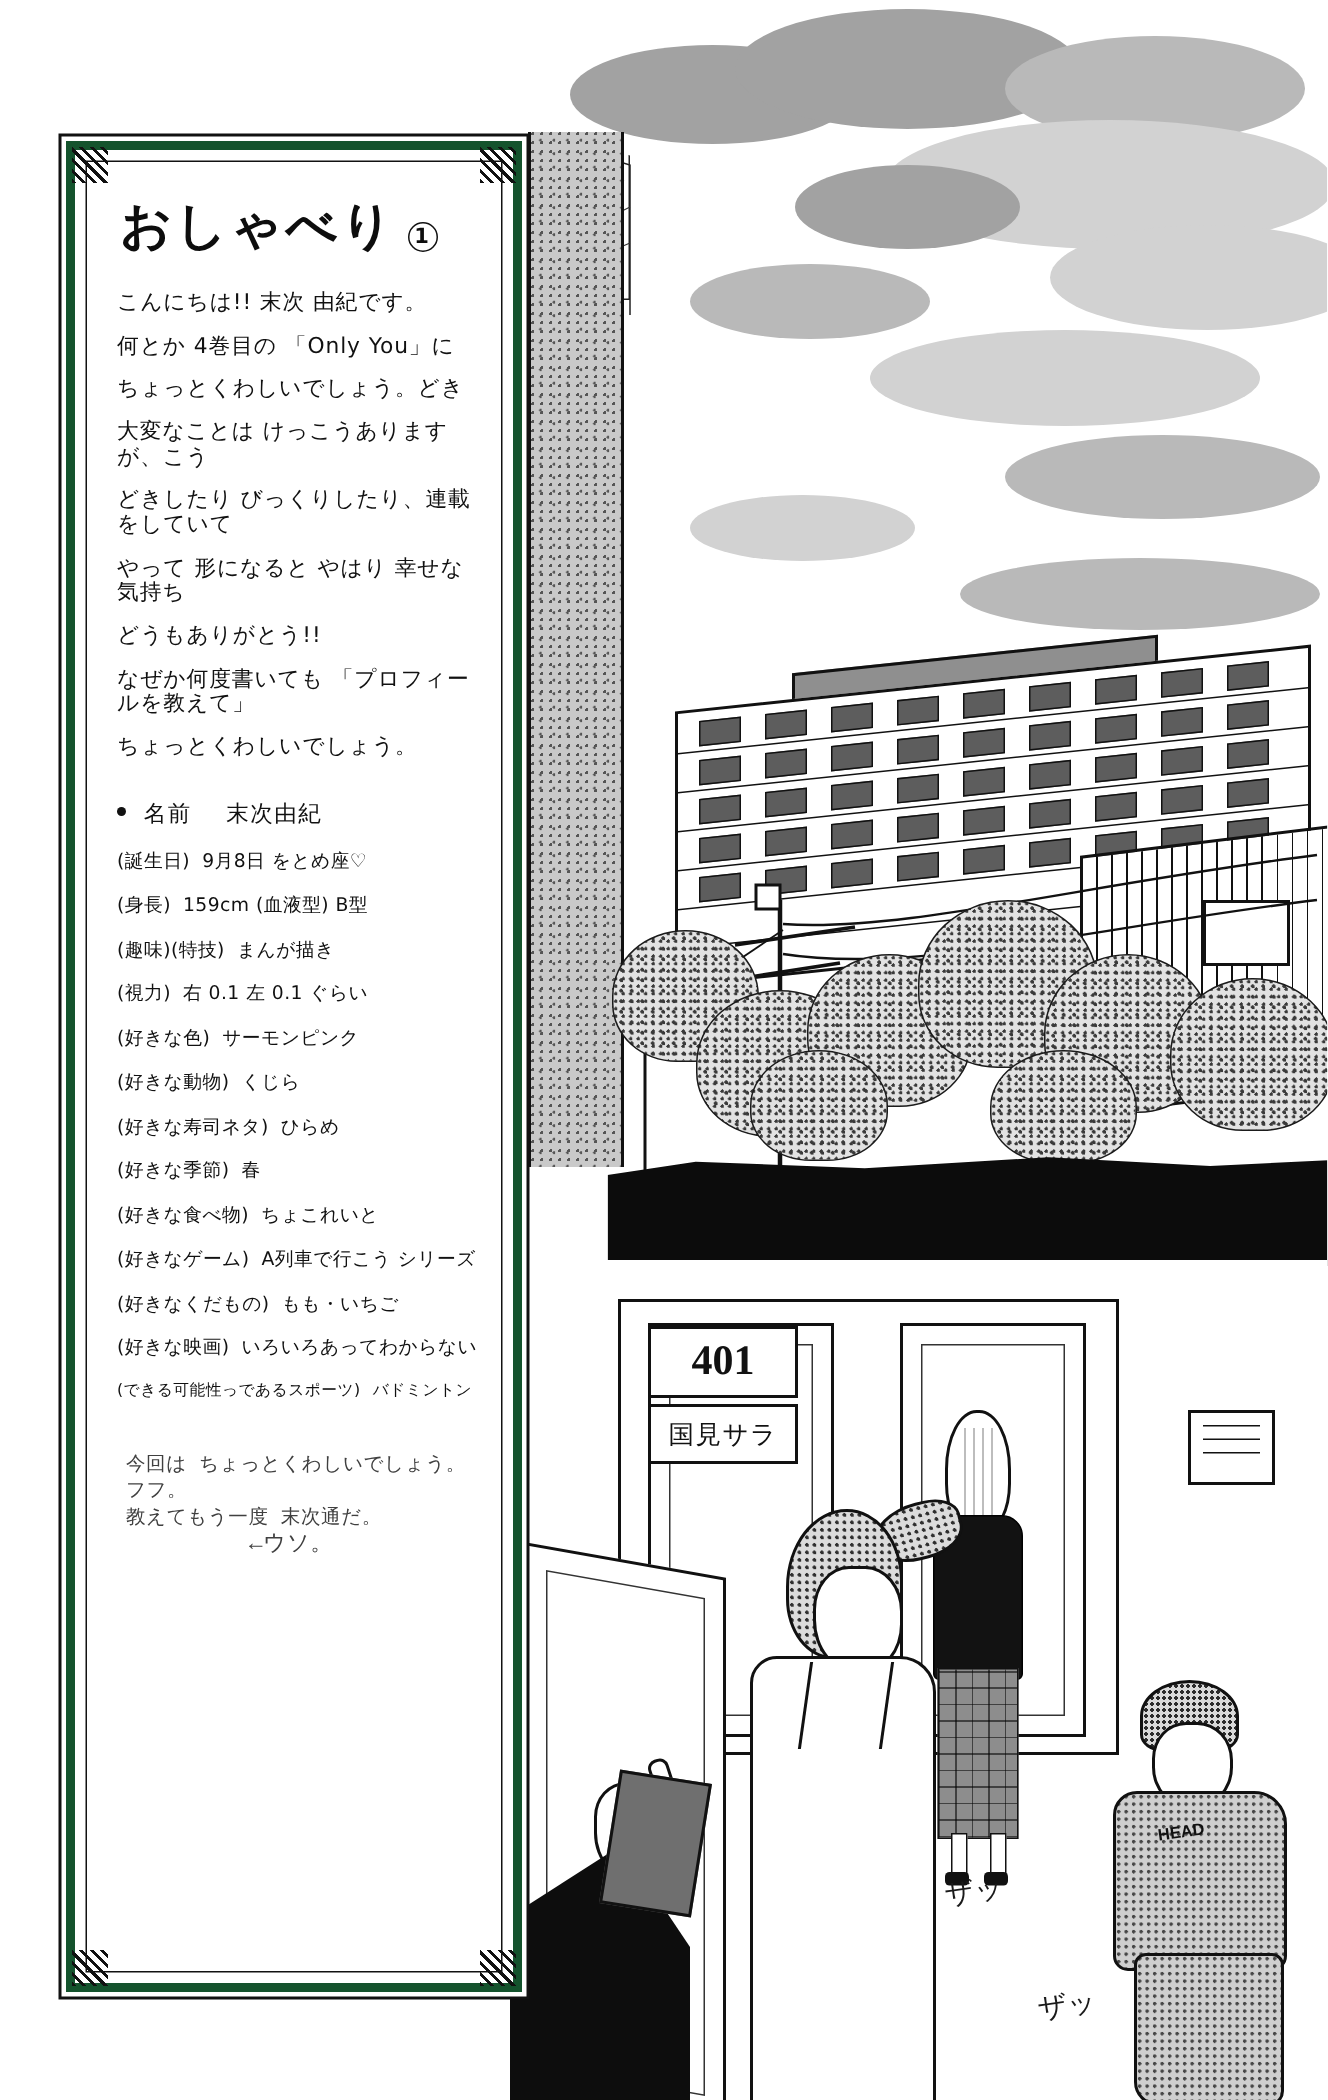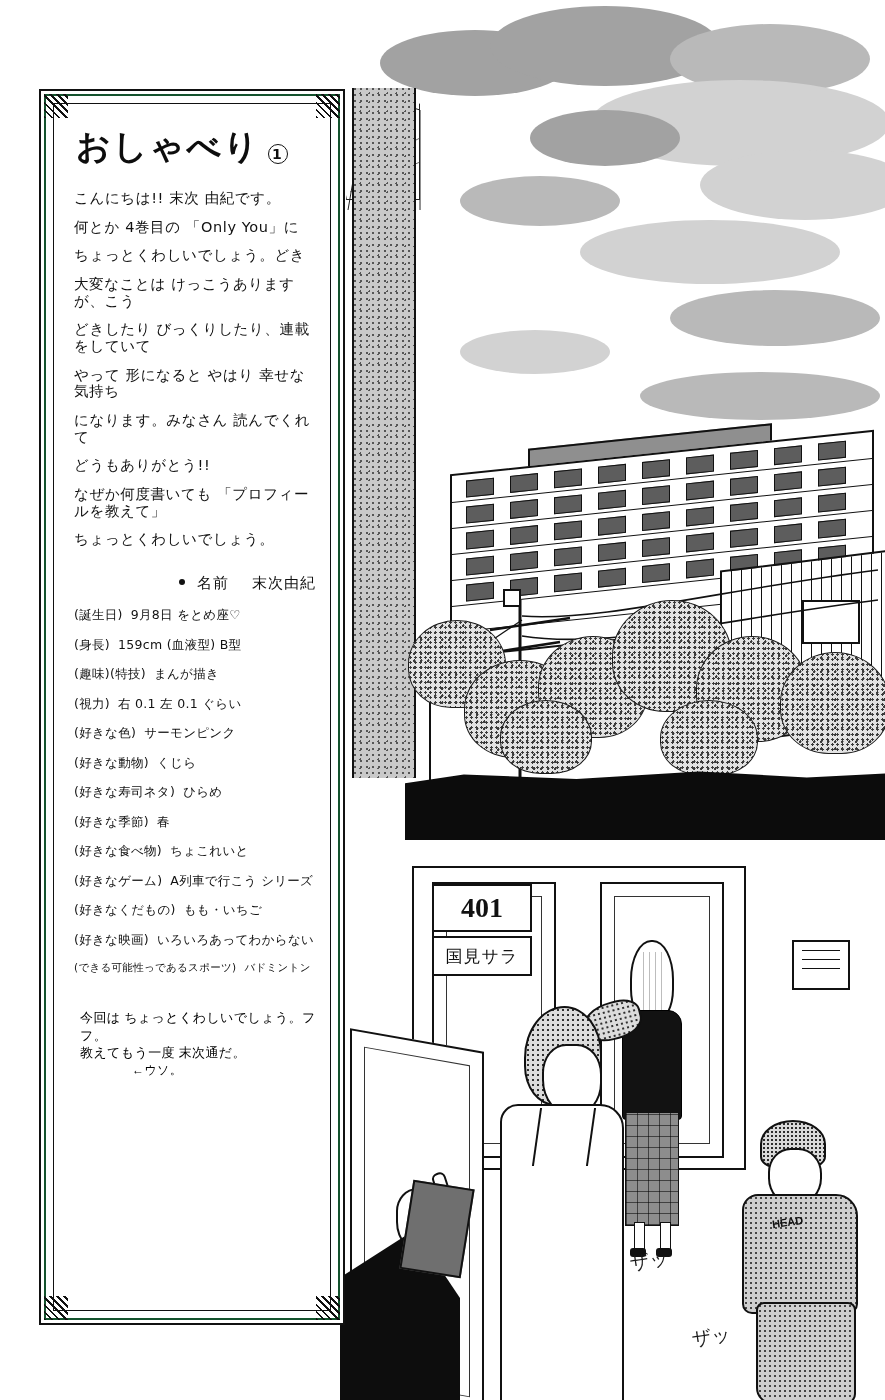--- a/index.html
+++ b/index.html
@@ -352,21 +352,21 @@
     color: #1a1a1a;
     transform: rotate(-8deg);
   }
 
   
   .panel {
     position: absolute;
     left: 44px; top: 94px;
     width: 292px; height: 1222px;
     background: #ffffff;
-    border: 2px solid #14532d;
+    border: 6px solid #14532d;
     box-shadow: 0 0 0 3px #ffffff, 0 0 0 5px #111;
   }
   .panel-inner {
     position: absolute;
     left: 7px; top: 7px; right: 7px; bottom: 7px;
     border: 1px solid #111;
     padding: 16px 14px 14px 16px;
     box-sizing: border-box;
     overflow: hidden;
   }
@@ -416,21 +416,20 @@
 
   .profile {
     margin: 26px 0 0 4px;
   }
   .profile-head {
     font-family: "DejaVu Sans", sans-serif;
     font-size: 15px;
     color: #111;
     margin: 0 0 14px 0;
     letter-spacing: 1px;
-    text-align: right;
   }
   .profile-head .dot {
     display: inline-block;
     width: 6px; height: 6px; border-radius: 50%;
     background: #111; margin-right: 6px; vertical-align: 3px;
   }
   .prow {
     display: flex;
     align-items: baseline;
     gap: 8px;
@@ -440,30 +439,30 @@
     color: #111;
     letter-spacing: 0.3px;
   }
   .prow .k { white-space: nowrap; }
   .prow .v { white-space: nowrap; }
   .prow.small { font-size: 10.5px; }
   .prow.tiny .k { font-size: 9px; line-height: 1.05; max-width: 120px; white-space: normal; }
 
   .closing {
     margin: 34px 0 0 10px;
-    font-family: Liberation Serif, serif;
+    font-family: Liberation Mono, monospace;
     font-size: 13px;
-    color: #000000;
+    color: #404040;
     line-height: 1.35;
     letter-spacing: 0.4px;
   }
   .closing .tail {
     display: block;
-    margin-left: 52px;
-    font-size: 12px;
+    margin-left: 82px;
+    font-size: 15px;
   }
 </style>
 </head>
 <body>
 
 <div class="page">
 
   <div class="art">
 
     <div class="sky">
@@ -637,21 +636,20 @@
         <span class="title-num">1</span>
       </div>
 
       <div class="body-lines">
         <p>こんにちは!!  末次 由紀です。</p>
         <p>何とか 4巻目の 「Only You」に</p>
         <p>ちょっとくわしいでしょう。どき</p>
         <p>大変なことは けっこうありますが、こう</p>
         <p>どきしたり びっくりしたり、連載をしていて</p>
         <p>やって 形になると やはり 幸せな気持ち</p>
-        <p>になります。みなさん 読んでくれて</p>
         <p>どうもありがとう!!</p>
         <p>なぜか何度書いても 「プロフィールを教えて」</p>
         <p>ちょっとくわしいでしょう。</p>
       </div>
 
       <div class="profile">
         <div class="profile-head">
           <span class="dot"></span>
           <span>名前</span>
           &nbsp;&nbsp;

